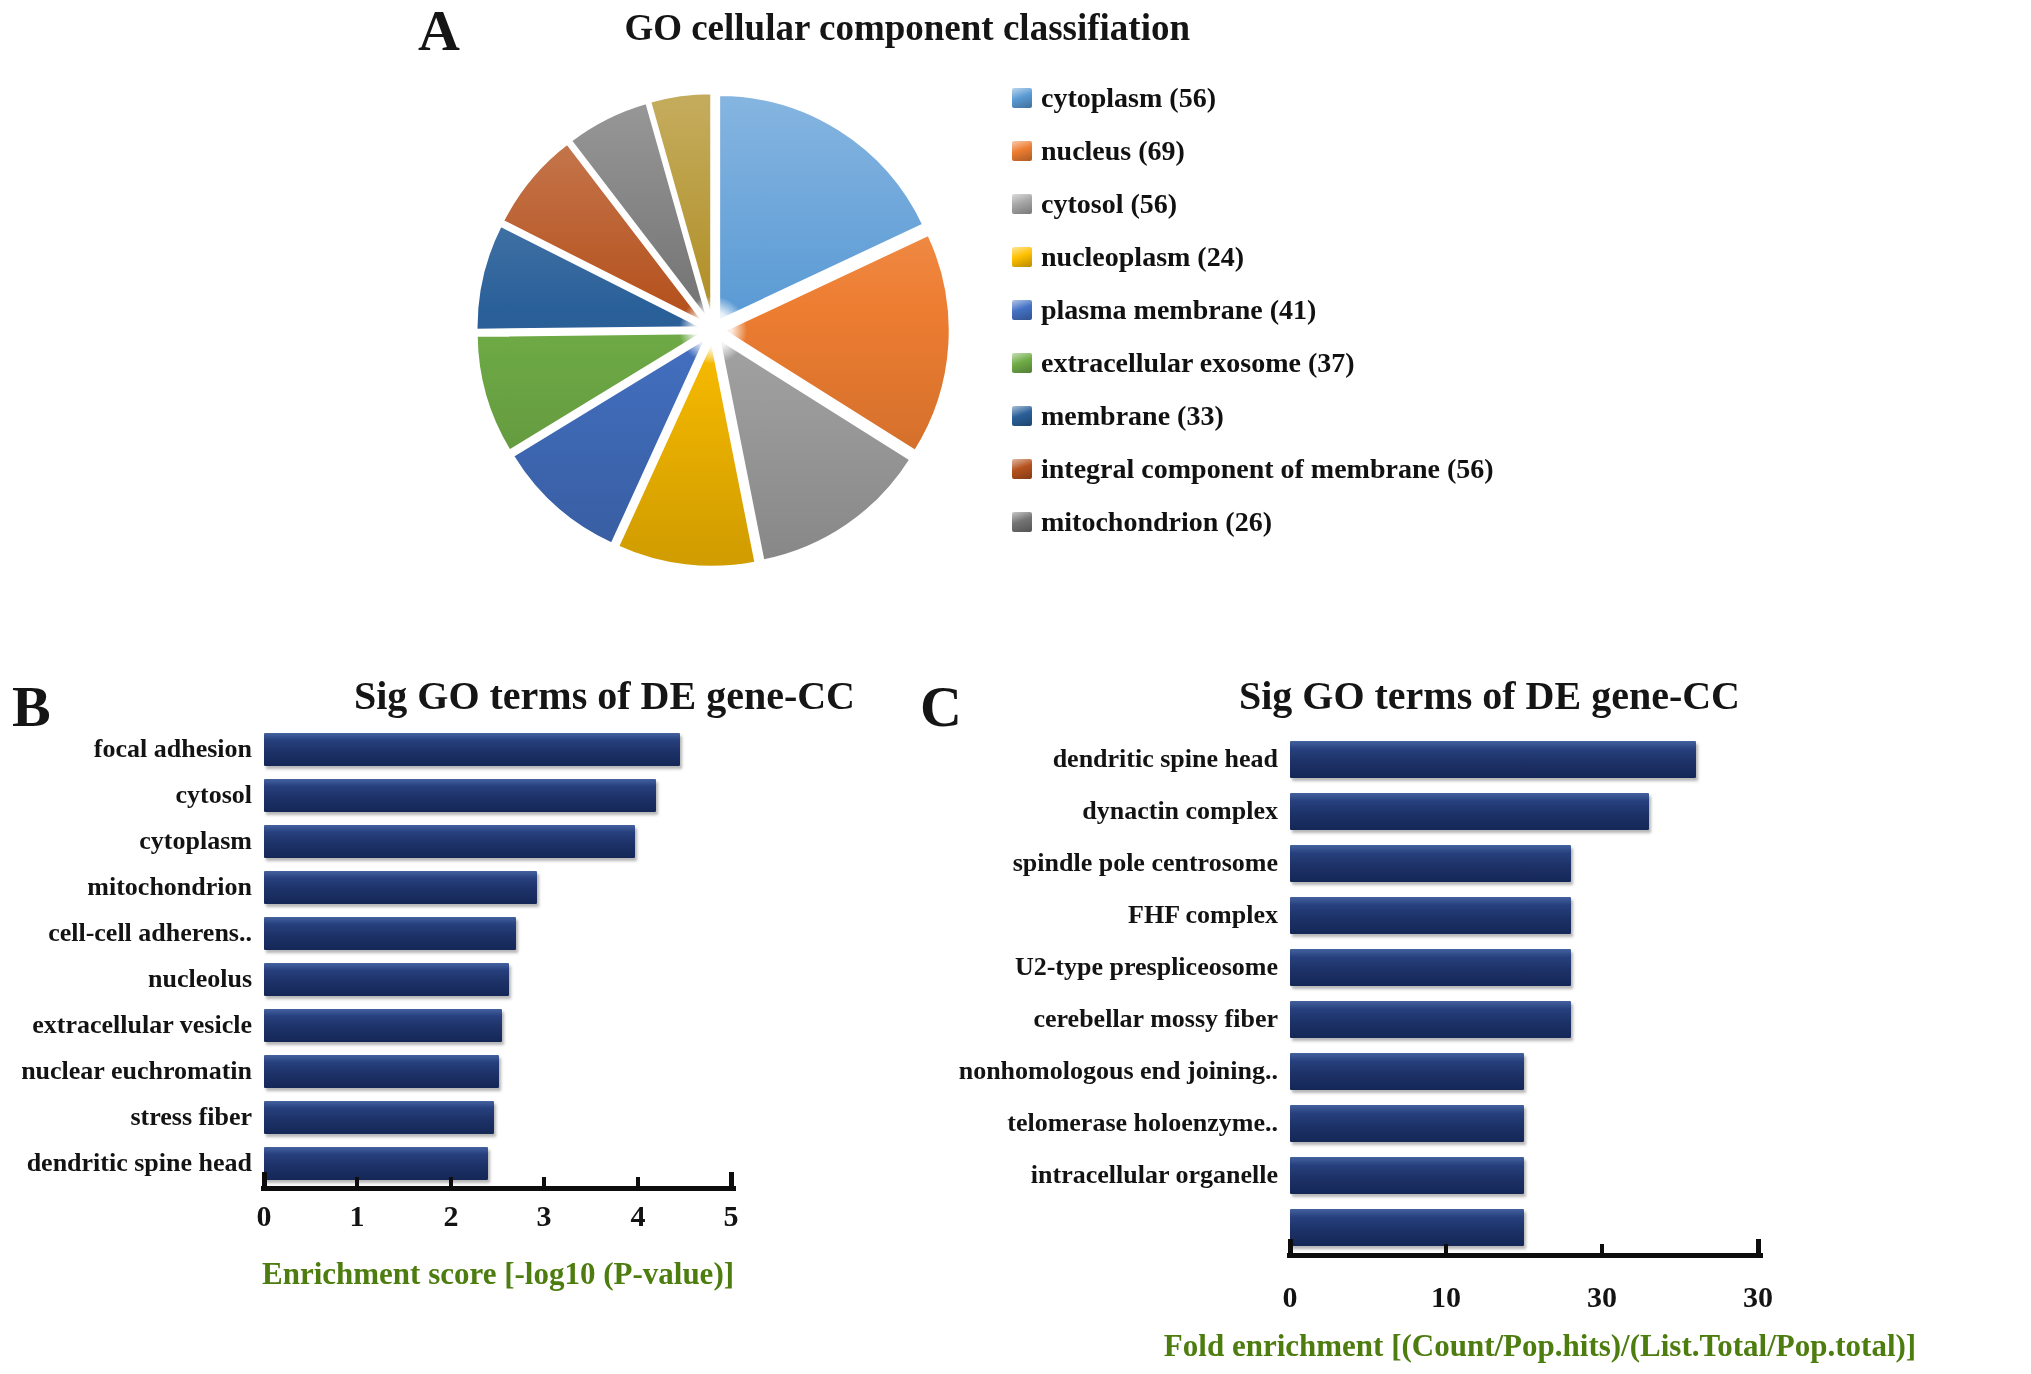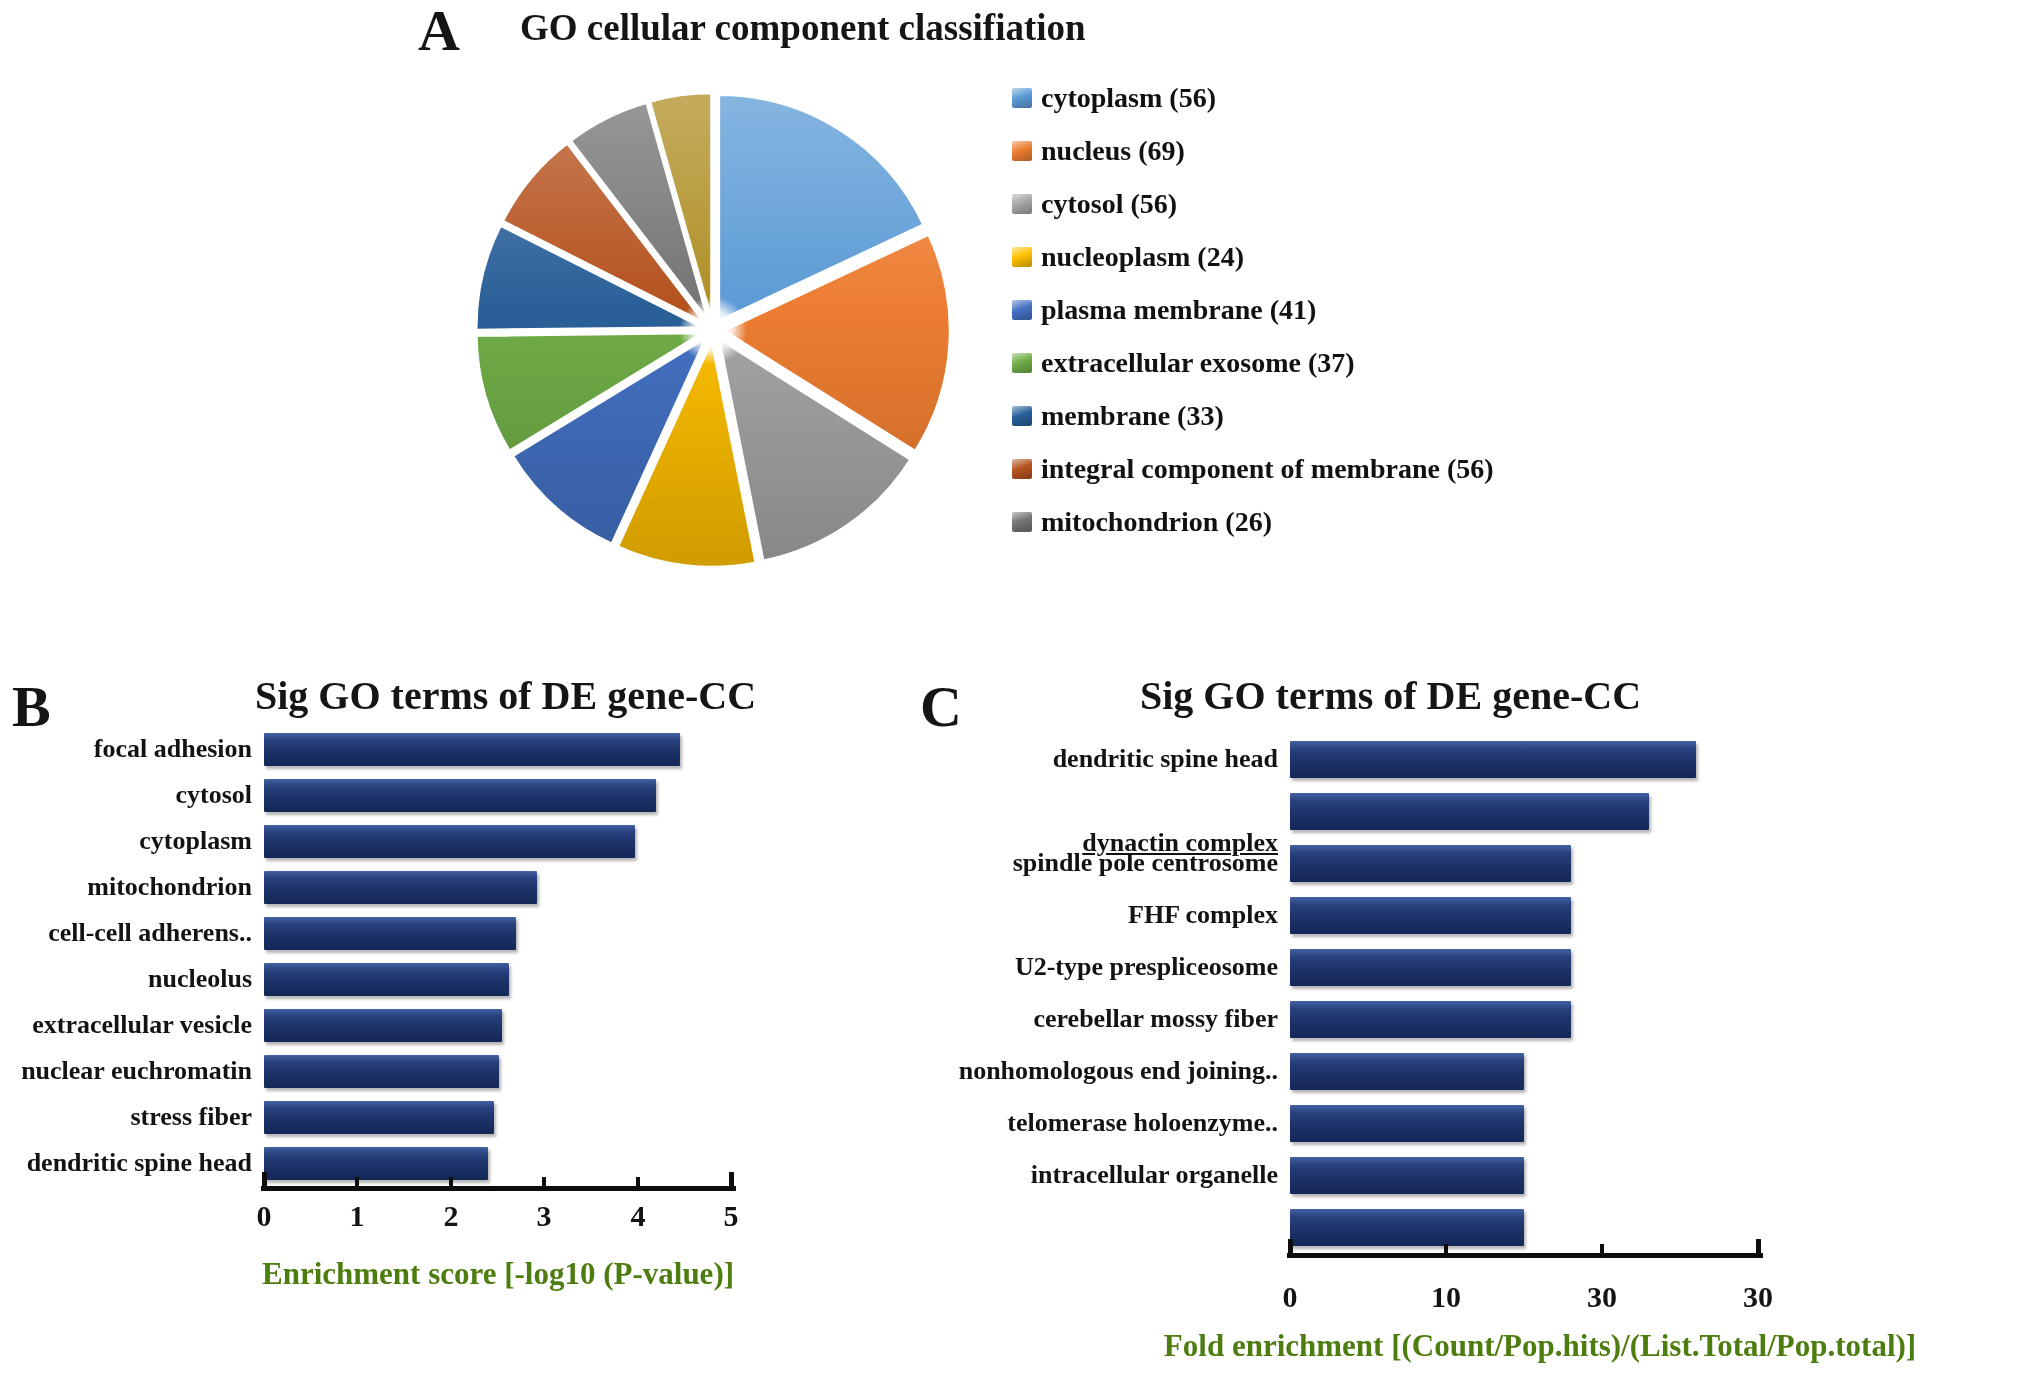--- a/index.html
+++ b/index.html
@@ -4,21 +4,21 @@
 <style>
   html,body{margin:0;padding:0;background:#ffffff;}
   #figure{
     position:relative;width:2031px;height:1374px;background:#ffffff;
     font-family:"Liberation Serif","DejaVu Serif",serif;color:#111;overflow:hidden;
   }
   .panel-letter{
     position:absolute;font-weight:bold;font-size:58px;line-height:58px;color:#151515;
   }
   .chart-title{
-    position:absolute;font-weight:bold;text-align:left;color:#151515;
+    position:absolute;font-weight:bold;text-align:right;color:#151515;
     font-size:40px;line-height:44px;white-space:nowrap;
   }
   #titleA{font-size:37px;}
   
   #pie-legend{position:absolute;left:1012px;top:84px;display:flex;flex-direction:column;gap:26px;}
   .legend-item{display:flex;align-items:center;height:27px;}
   .legend-swatch{
     width:20px;height:20px;margin-right:9px;flex:0 0 auto;border-radius:2px;
     background-image:linear-gradient(160deg,rgba(255,255,255,.6) 0%,rgba(255,255,255,0) 45%,rgba(0,0,0,.28) 100%);
   }
@@ -200,21 +200,21 @@
     <div class="axis-tick" style="left: 449px; top: 1177px; width: 4px; height: 13px;"></div>
     <div class="tick-label" style="left: 451px; top: 1200px;">2</div>
     <div class="axis-tick" style="left: 542px; top: 1177px; width: 4px; height: 13px;"></div>
     <div class="tick-label" style="left: 544px; top: 1200px;">3</div>
     <div class="axis-tick" style="left: 636px; top: 1177px; width: 4px; height: 13px;"></div>
     <div class="tick-label" style="left: 638px; top: 1200px;">4</div>
     <div class="axis-tick" style="left: 729px; top: 1172px; width: 5px; height: 16px;"></div>
     <div class="tick-label" style="left: 731px; top: 1200px;">5</div>
     <div class="cat-label" style="left: 808px; width: 470px; top: 744px;">dendritic spine head</div>
     <div class="bar" style="left: 1290px; top: 740.5px; width: 406px; height: 37px;"></div>
-    <div class="cat-label" style="left: 808px; width: 470px; top: 828px; text-decoration: underline;">dynactin complex</div>
+    <div class="cat-label" style="left: 808px; width: 470px; top: 796px;">dynactin complex</div>
     <div class="bar" style="left: 1290px; top: 792.5px; width: 359px; height: 37px;"></div>
     <div class="cat-label" style="left: 808px; width: 470px; top: 848px;">spindle pole centrosome</div>
     <div class="bar" style="left: 1290px; top: 844.5px; width: 281px; height: 37px;"></div>
     <div class="cat-label" style="left: 808px; width: 470px; top: 900px;">FHF complex</div>
     <div class="bar" style="left: 1290px; top: 896.5px; width: 281px; height: 37px;"></div>
     <div class="cat-label" style="left: 808px; width: 470px; top: 952px;">U2-type prespliceosome</div>
     <div class="bar" style="left: 1290px; top: 948.5px; width: 281px; height: 37px;"></div>
     <div class="cat-label" style="left: 808px; width: 470px; top: 1004px;">cerebellar mossy fiber</div>
     <div class="bar" style="left: 1290px; top: 1000.5px; width: 281px; height: 37px;"></div>
     <div class="cat-label" style="left: 808px; width: 470px; top: 1056px;">nonhomologous end joining..</div>

